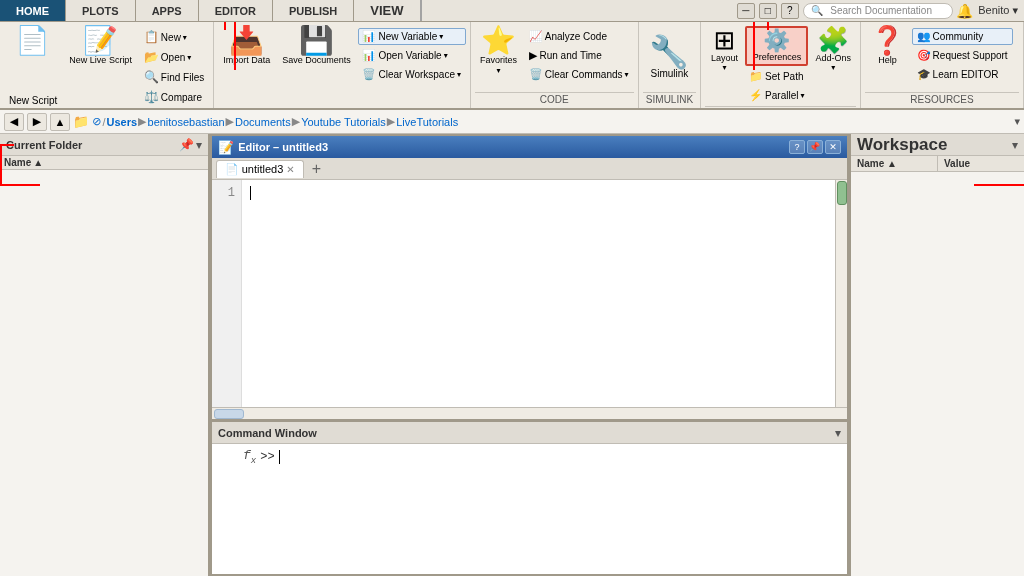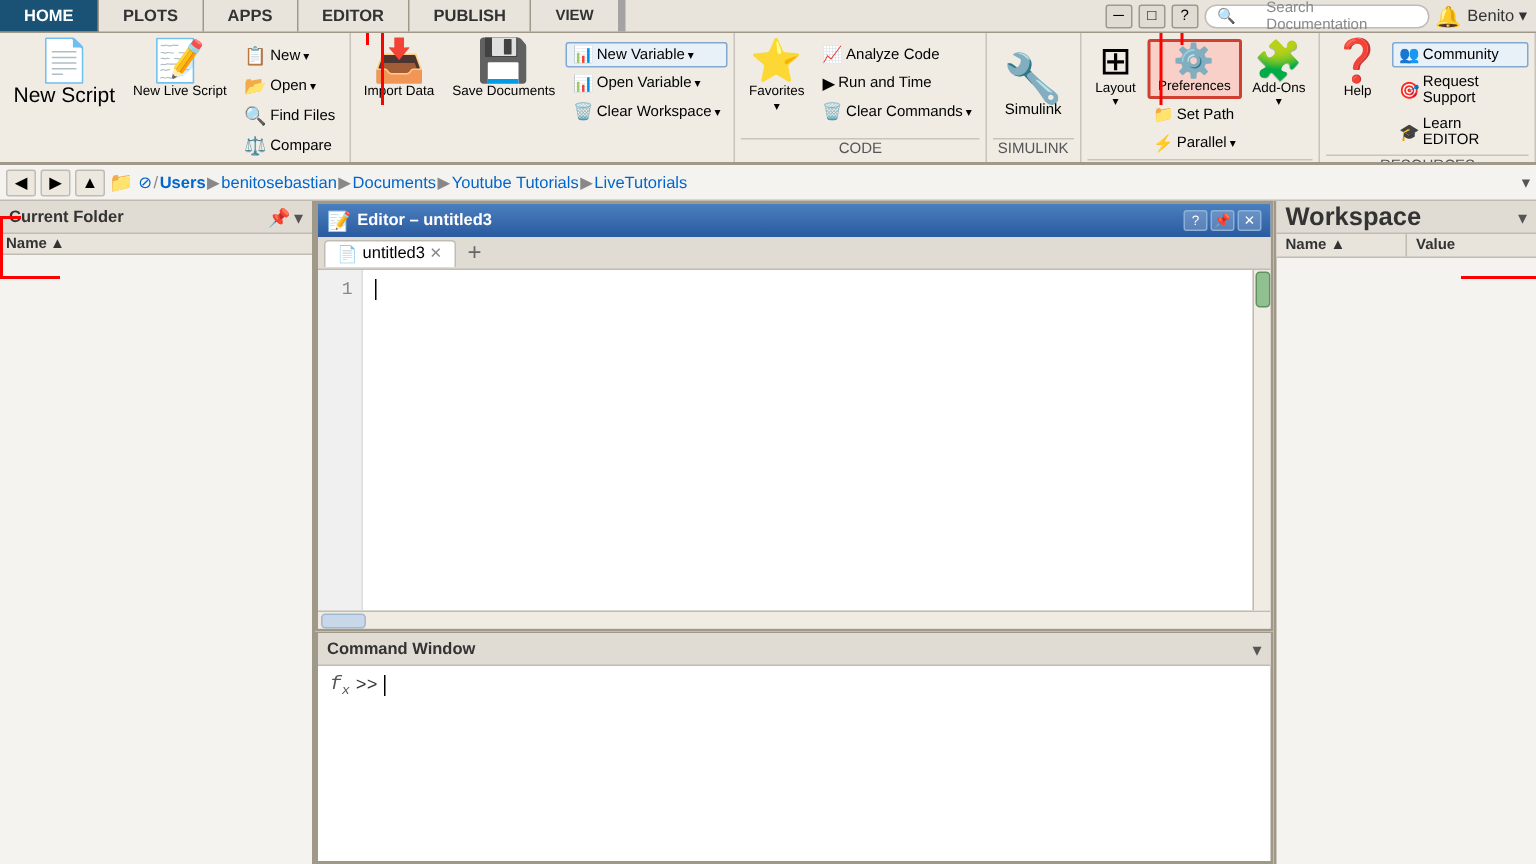--- a/index.html
+++ b/index.html
@@ -9,40 +9,40 @@
   </style>
 </head>
 <body>
 
 <div style="display:flex; background:#e8e4dc; border-bottom:1px solid #a0998a; height:22px;">
   <div style="padding:0 16px; display:flex; align-items:center; background:#1a5276; color:white; cursor:pointer; font-size:11px; font-weight:600; border-right:1px solid #a0998a; height:100%;">HOME</div>
   <div style="padding:0 16px; display:flex; align-items:center; cursor:pointer; font-size:11px; font-weight:600; border-right:1px solid #a0998a; color:#333; height:100%;">PLOTS</div>
   <div style="padding:0 16px; display:flex; align-items:center; cursor:pointer; font-size:11px; font-weight:600; border-right:1px solid #a0998a; color:#333; height:100%;">APPS</div>
   <div style="padding:0 16px; display:flex; align-items:center; cursor:pointer; font-size:11px; font-weight:600; border-right:1px solid #a0998a; color:#333; height:100%;">EDITOR</div>
   <div style="padding:0 16px; display:flex; align-items:center; cursor:pointer; font-size:11px; font-weight:600; border-right:1px solid #a0998a; color:#333; height:100%;">PUBLISH</div>
-  <div style="padding:0 16px; display:flex; align-items:center; cursor:pointer; font-size:10px; font-weight:600; border-right:5px solid #a3a3a3; color:#333; height:100%;">VIEW</div>
+  <div style="padding:0 16px; display:flex; align-items:center; cursor:pointer; font-size:13px; font-weight:600; border-right:2px solid #a3a3a3; color:#333; height:100%;">VIEW</div>
 
   <div style="margin-left:auto; display:flex; align-items:center; gap:4px; padding-right:6px;">
     <div style="width:18px;height:16px;background:#e0dcd4;border:1px solid #a0998a;border-radius:2px;display:flex;align-items:center;justify-content:center;cursor:pointer;font-size:10px;">─</div>
     <div style="width:18px;height:16px;background:#e0dcd4;border:1px solid #a0998a;border-radius:2px;display:flex;align-items:center;justify-content:center;cursor:pointer;font-size:10px;">□</div>
     <div style="width:18px;height:16px;background:#e0dcd4;border:1px solid #a0998a;border-radius:2px;display:flex;align-items:center;justify-content:center;cursor:pointer;font-size:10px;">?</div>
-    <div style="height:16px;border:1px solid #c0bcb4;border-radius:8px;padding:0 8px;font-size:10px;background:white;display:flex;align-items:center;width:150px;color:#888;">🔍 <span style="margin-left:20px;">Search Documentation</span></div>
+    <div style="height:16px;border:1px solid #c0bcb4;border-radius:8px;padding:0 8px;font-size:10px;background:white;display:flex;align-items:center;width:150px;color:#888;">🔍 <span style="margin-left:6px;">Search Documentation</span></div>
     <div style="font-size:14px;cursor:pointer;">🔔</div>
     <div style="font-size:11px;cursor:pointer;color:#333;">Benito ▾</div>
   </div>
 </div>
 
 <div style="background:#f0ece4; border-bottom:2px solid #a0998a; display:flex; align-items:stretch; height:88px; overflow:hidden;">
 
   <div style="display:flex; flex-direction:column; border-right:1px solid #c8c4bc; padding:2px 4px;">
     <div style="display:flex; flex:1; align-items:flex-start; gap:2px;">
 
       <div style="display:flex;flex-direction:column;align-items:center;padding:2px 4px;cursor:pointer;border:1px solid transparent;border-radius:2px;min-width:40px;">
         <div style="font-size:28px;line-height:1;">📄</div>
-        <div style="font-size:14px;text-align:center;line-height:1.2;">New Script</div>
+        <div style="font-size:10px;text-align:center;line-height:1.2;margin-top:40px;">New Script</div>
       </div>
 
       <div style="display:flex;flex-direction:column;align-items:center;padding:2px 4px;cursor:pointer;border:1px solid transparent;border-radius:2px;min-width:40px;">
         <div style="font-size:28px;line-height:1;">📝</div>
         <div style="font-size:9px;text-align:left;line-height:1.2;">New Live Script</div>
       </div>
 
       <div style="display:flex;flex-direction:column;gap:2px;justify-content:center;padding-top:4px;">
         <div style="display:flex;align-items:center;gap:2px;padding:1px 4px;cursor:pointer;border:1px solid transparent;border-radius:2px;font-size:10px;">
           <span style="font-size:12px;">📋</span>
@@ -292,21 +292,21 @@
       <div style="height:12px;background:#f0ece4;border-top:1px solid #c0bcb4;display:flex;align-items:center;">
         <div style="width:30px;height:10px;background:#c8d8e8;border:1px solid #a0b8d0;border-radius:3px;margin-left:2px;cursor:pointer;"></div>
       </div>
     </div>
 
     <div style="height:155px;border:2px solid #a0998a;border-top:1px solid #a0998a;background:white;display:flex;flex-direction:column;">
       <div style="background:#e0dcd4;border-bottom:1px solid #c0bcb4;padding:2px 6px;display:flex;align-items:center;justify-content:space-between;height:22px;">
         <span style="font-size:11px;font-weight:600;color:#333;">Command Window</span>
         <div style="cursor:pointer;font-size:12px;color:#555;">▾</div>
       </div>
-      <div style="flex:1;padding:4px 8px;font-size:12px;font-family:'Courier New',monospace;cursor:text;">
+      <div style="flex:1;padding:4px 8px;font-size:12px;font-family:'Courier New',monospace;cursor:text;margin-left:23px;">
         <div style="display:flex;align-items:center;gap:4px;">
           <span style="font-style:italic;color:#555;font-size:13px;">f<span style="font-size:9px;vertical-align:sub;">x</span></span>
           <span style="color:#333;">&gt;&gt;</span>
           <span class="cursor"></span>
         </div>
       </div>
     </div>
 
   </div>
 

